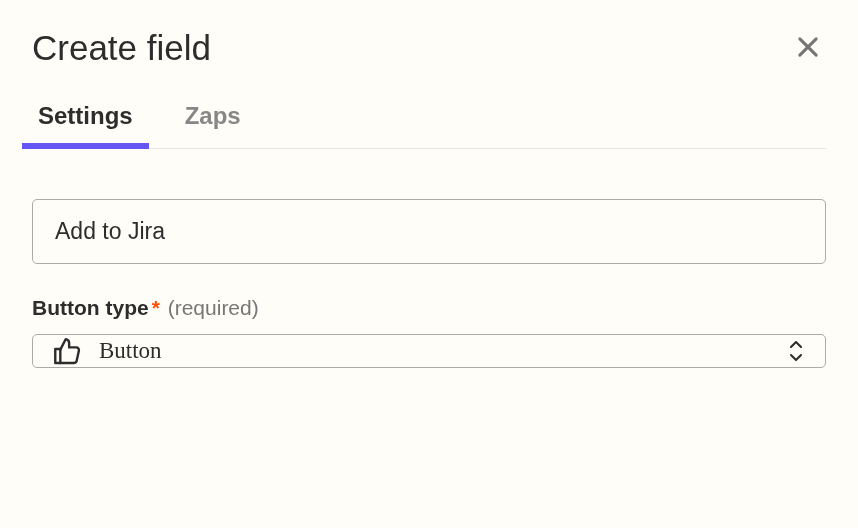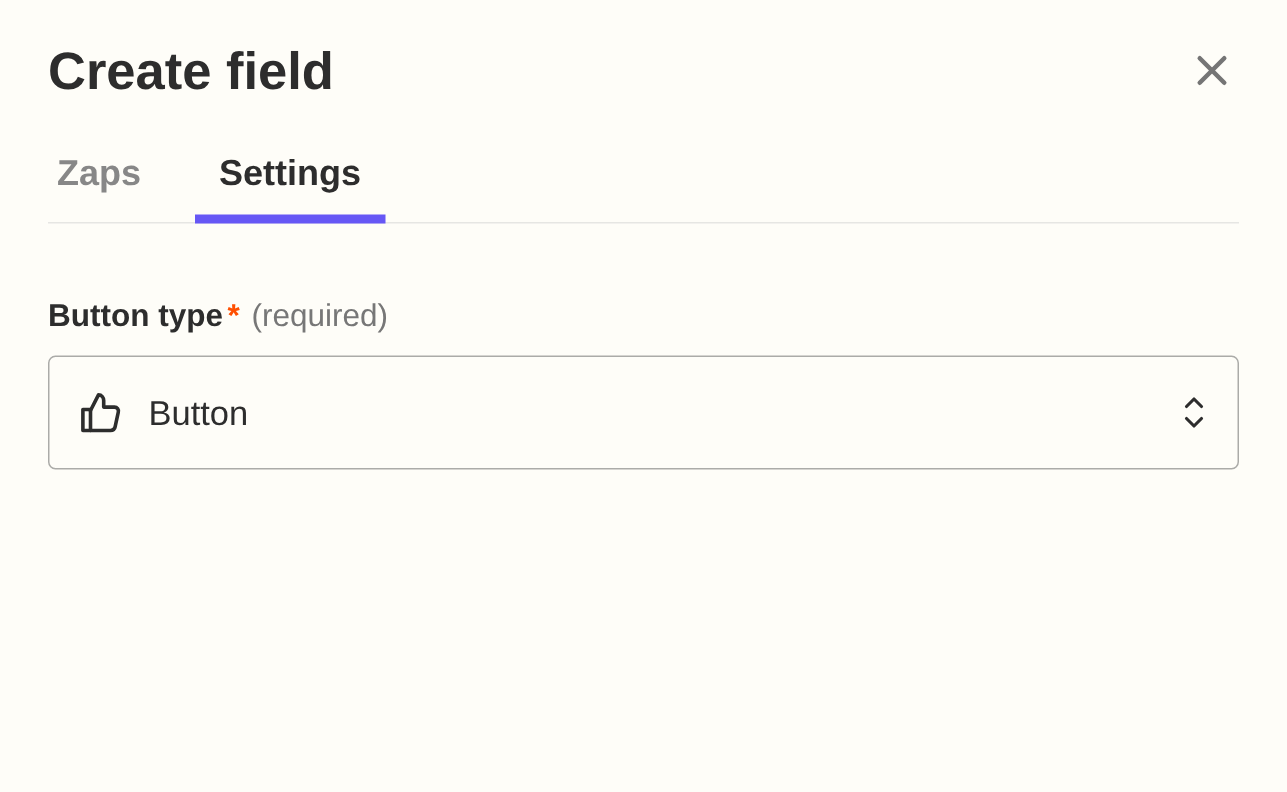--- a/index.html
+++ b/index.html
@@ -12,21 +12,21 @@
       padding: 28px 32px;
     }
     .header-row {
       display: flex;
       justify-content: space-between;
       align-items: center;
       margin-bottom: 26px;
     }
     .title {
       font-size: 35px;
-      font-weight: 700;
+      font-weight: 400;
       color: #2d2d2d;
     }
     .close-btn {
       background: none;
       border: none;
       cursor: pointer;
       padding: 4px;
       color: #757575;
       display: flex;
       align-items: center;
@@ -92,24 +92,25 @@
       background: #fefdf8;
       color: #2d2d2d;
     }
     .select-wrap {
       display: flex;
       align-items: center;
       width: 100%;
       border: 1px solid #ababa8;
       border-radius: 5px;
       background: #fefdf8;
-      padding: 21px 18px;
+      padding: 0 18px;
       gap: 16px;
       cursor: pointer;
       position: relative;
+      font-family: Liberation Serif, serif;
     }
     .select-label {
       font-size: 23px;
       color: #2d2d2d;
       flex: 1;
     }
     .thumbs-icon {
       width: 32px;
       height: 32px;
       display: flex;
@@ -136,25 +137,26 @@
     <span>
       <svg viewBox="0 0 24 24" fill="none" stroke="currentColor" stroke-width="2.6" stroke-linecap="round">
         <line x1="5" y1="5" x2="19" y2="19"></line>
         <line x1="19" y1="5" x2="5" y2="19"></line>
       </svg>
     </span>
   </button>
 </div>
 
 <div class="tabs">
+  <button class="tab active">Settings</button>
   <button class="tab">Zaps</button>
-  <button class="tab active">Settings</button>
 </div>
 
 <div class="field-group">
+  <input type="text" class="text-input" value="Add to Jira" style="">
 </div>
 
 <div class="field-group">
   <div class="label-row">
     <span>Button type</span><span class="req-star">*</span>
     <span class="req-text">(required)</span>
   </div>
   <div class="select-wrap">
     <span class="thumbs-icon">
       <svg viewBox="0 0 24 24" fill="none" stroke="#2d2d2d" stroke-width="1.8" stroke-linejoin="round" stroke-linecap="round">

